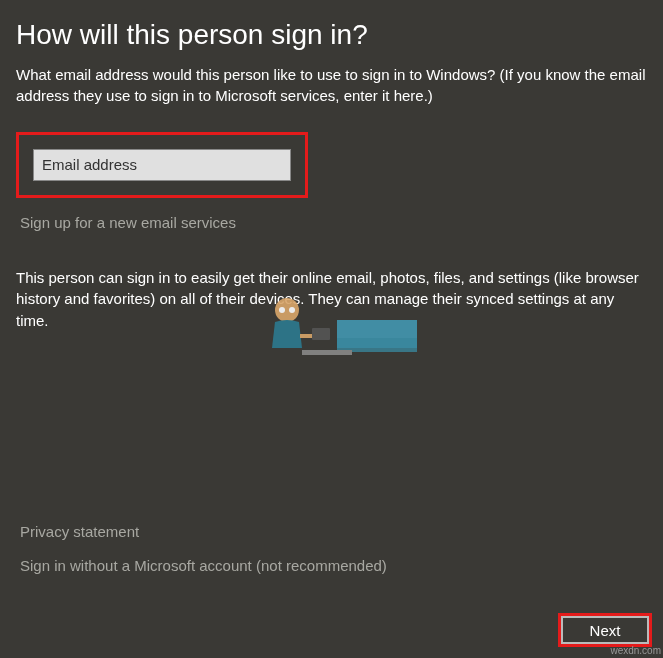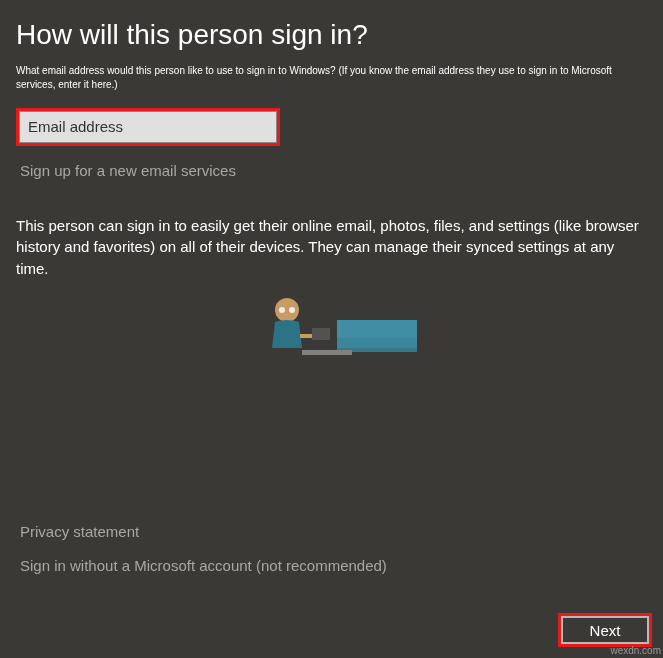--- a/index.html
+++ b/index.html
@@ -20,30 +20,30 @@
       padding: 18px 16px;
     }
     .title {
       font-size: 28px;
       font-weight: 300;
       color: #ffffff;
       margin-bottom: 12px;
       line-height: 1.2;
     }
     .subtitle {
-      font-size: 10px;
+      font-size: 15px;
       font-weight: 400;
       color: #ffffff;
       line-height: 1.4;
-      margin-bottom: 16px;
+      margin-bottom: 26px;
     }
     .email-input-wrapper {
       display: inline-block;
       border: 3px solid #e41b1b;
-      padding: 0;
+      padding: 14px;
       margin-bottom: 14px;
     }
     .email-input {
       width: 258px;
       height: 32px;
       background-color: #e0e0e0;
       border: 1px solid #888;
       padding: 4px 8px;
       font-size: 15px;
       font-family: "Segoe UI", Arial, sans-serif;

